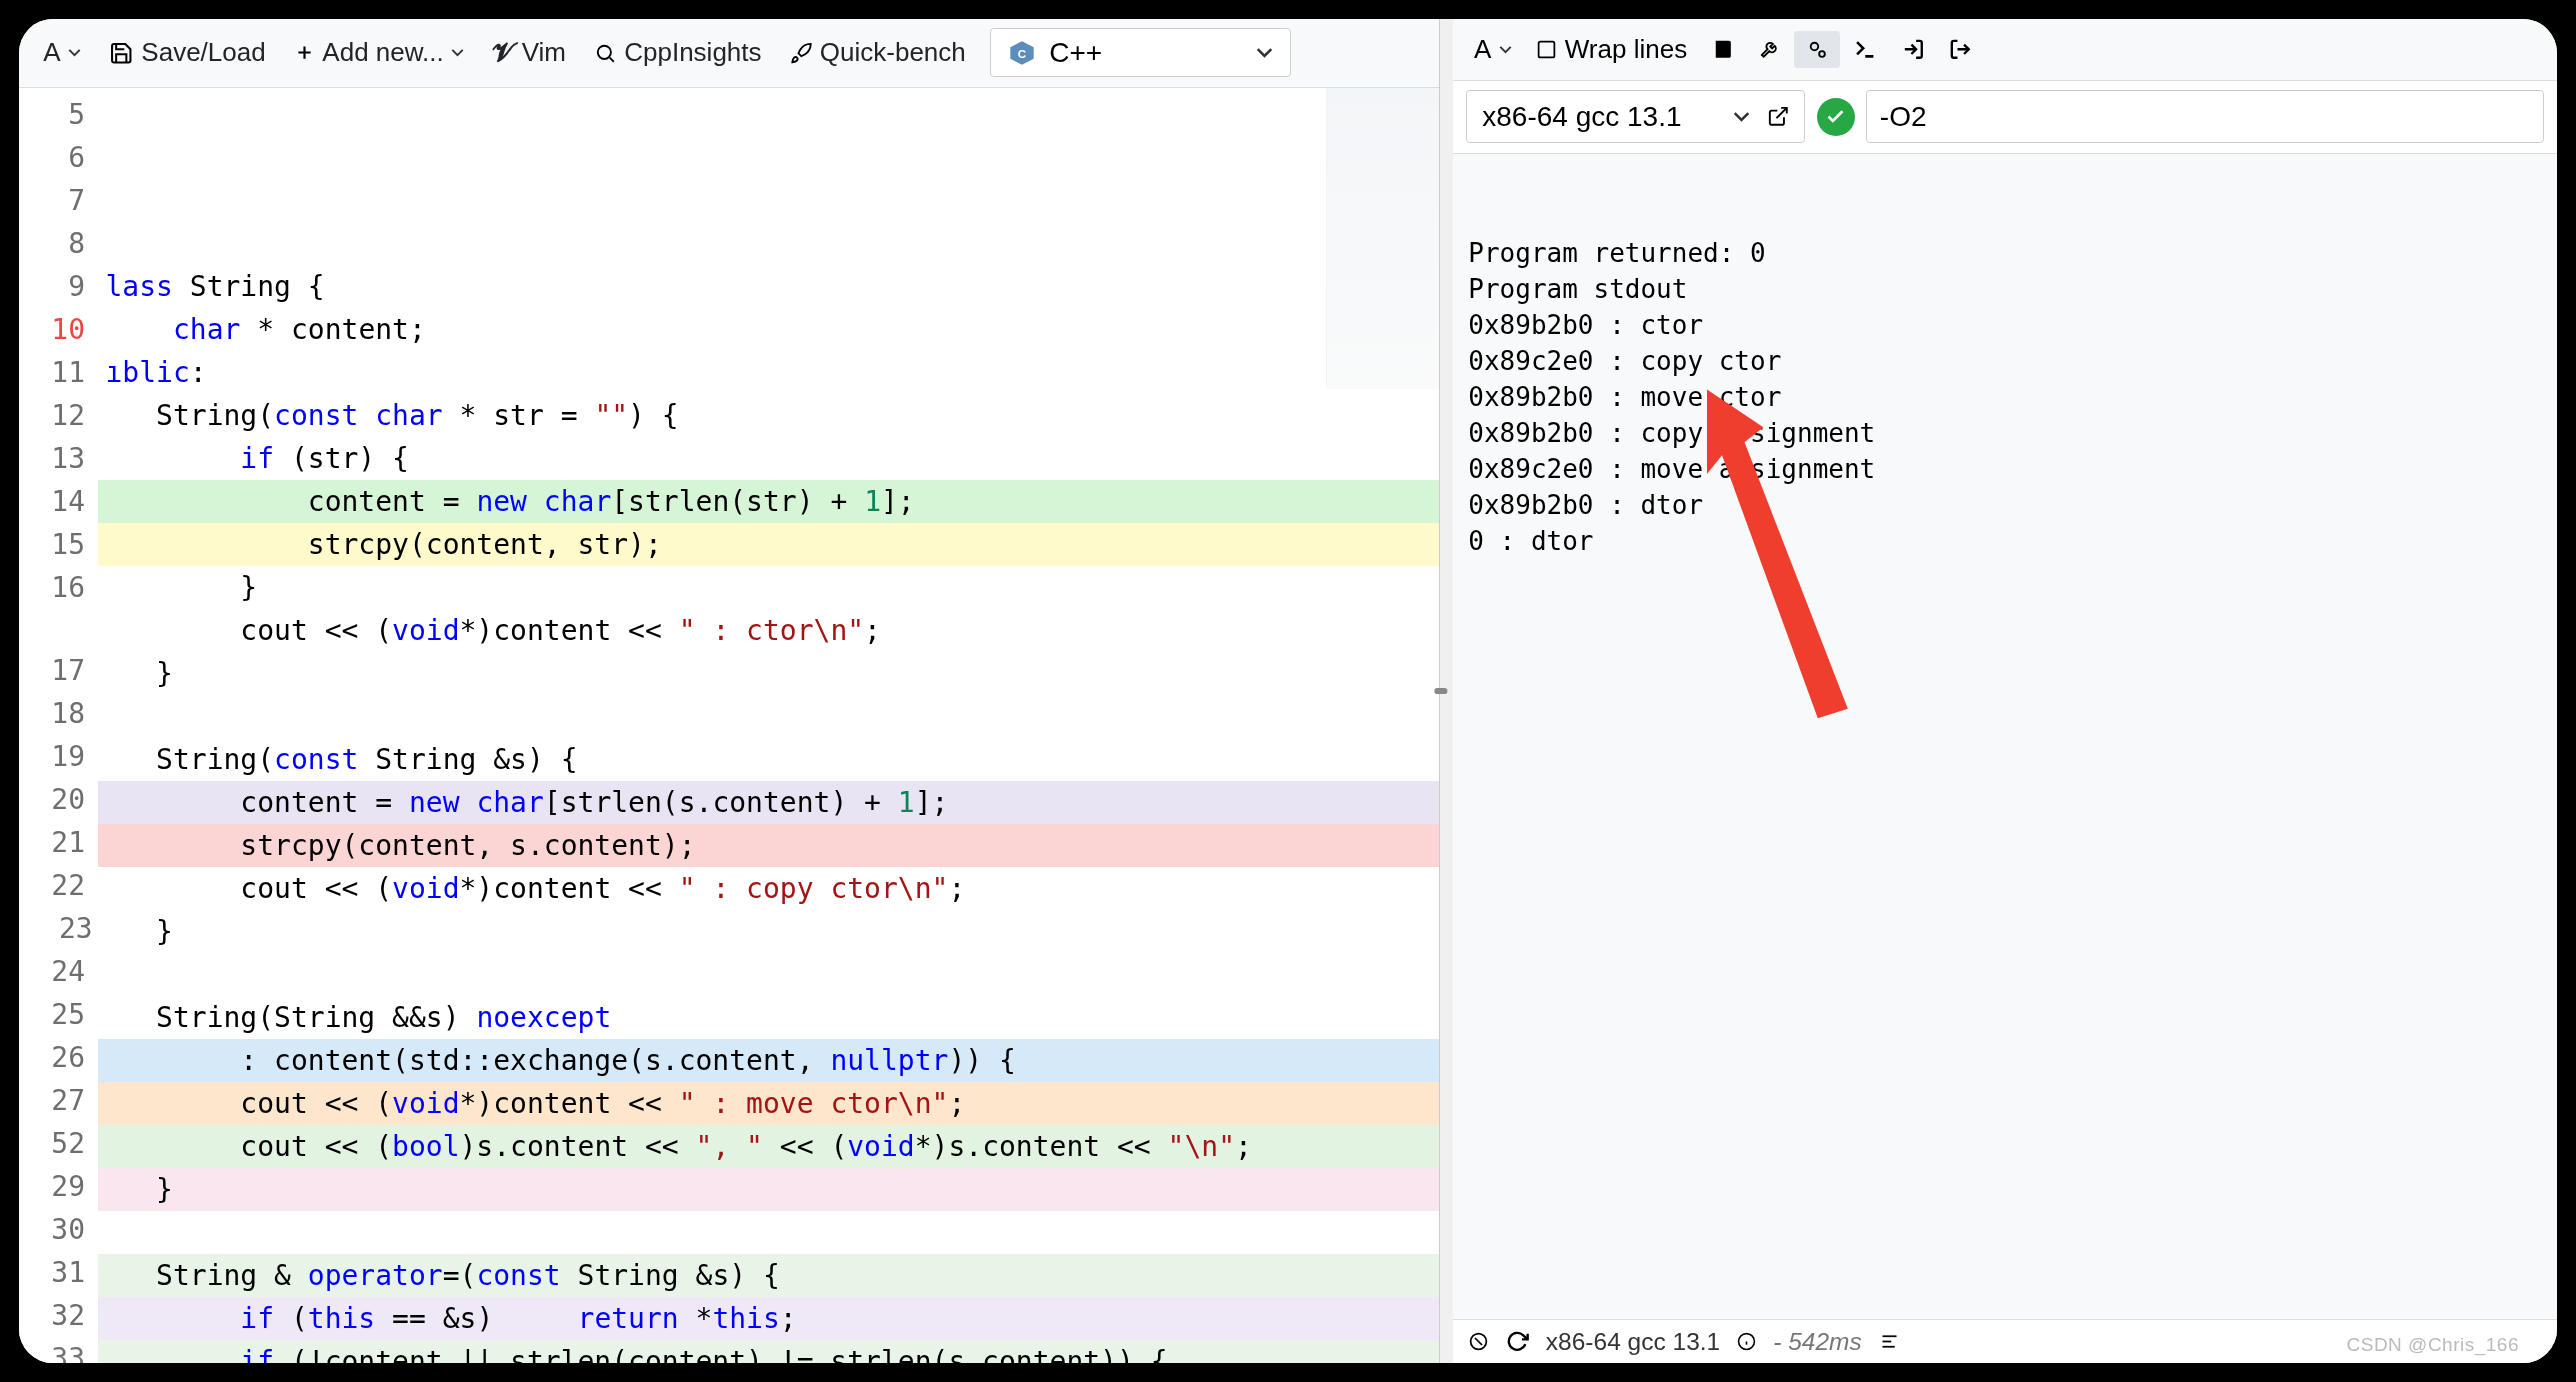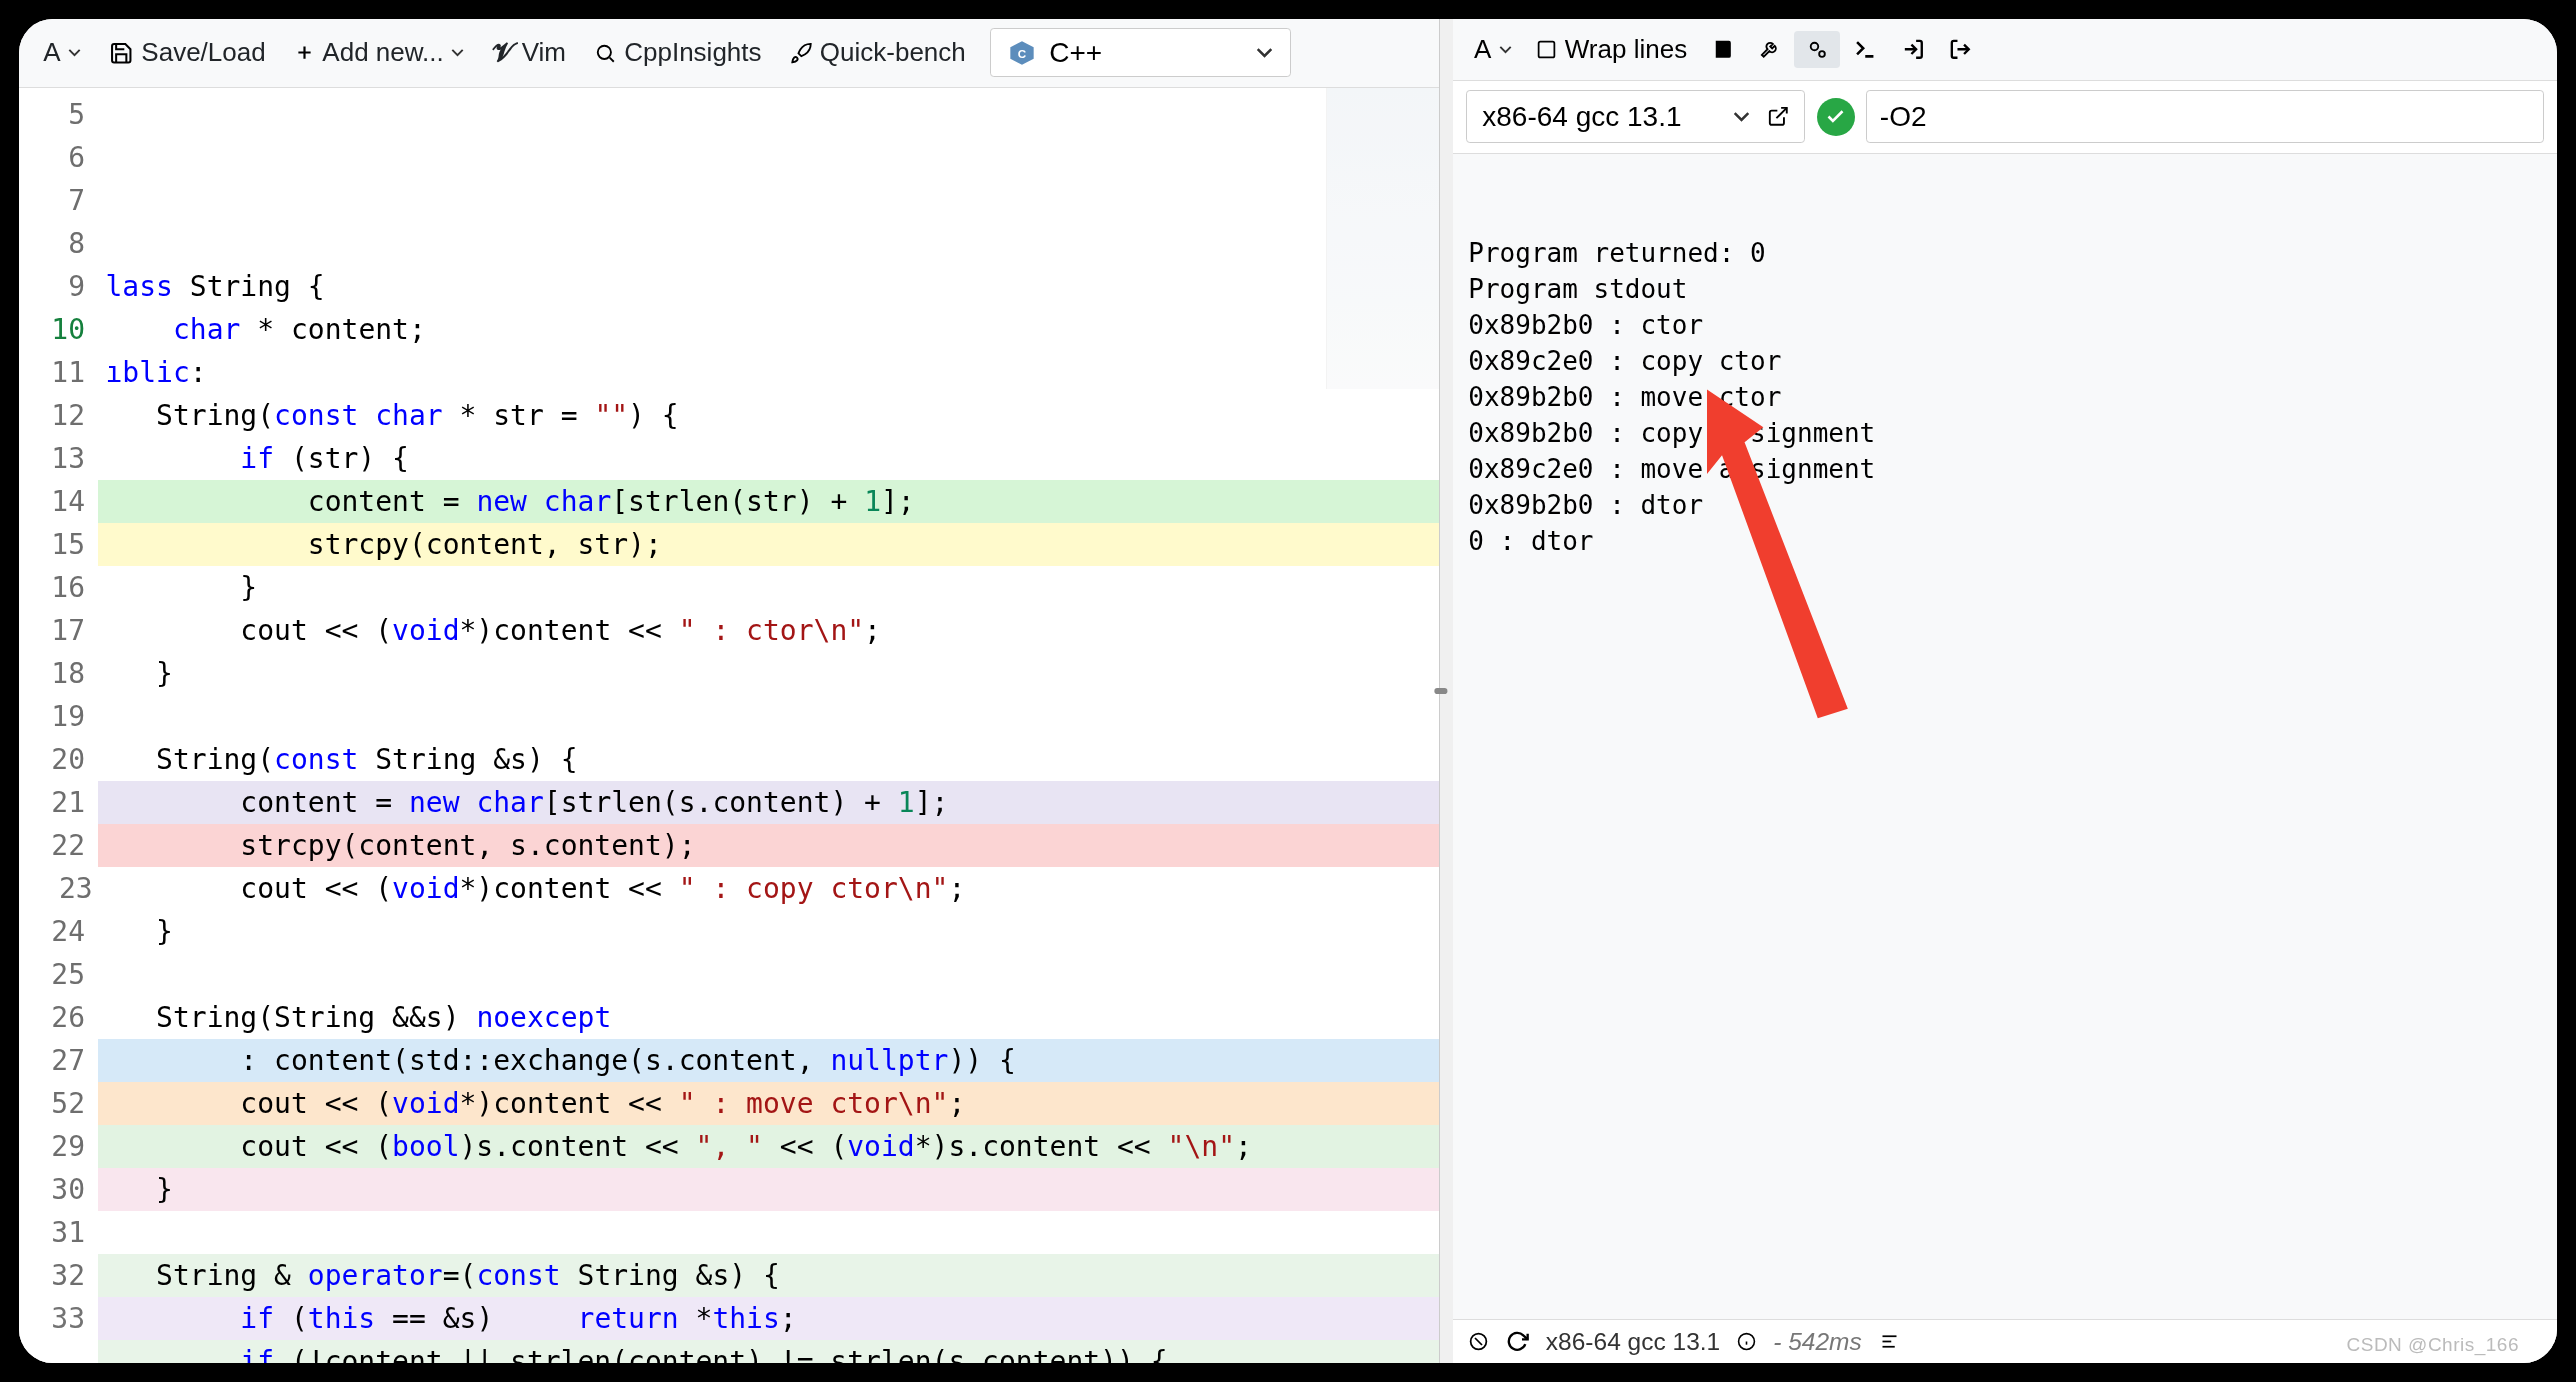--- a/index.html
+++ b/index.html
@@ -204,28 +204,28 @@
       </div>
     </div>
 
     <div class="editor-wrap">
       <div class="gutter" id="gutter">
           <div class="" style="color: rgb(110, 110, 110);">5</div>
           <div class="" style="color: rgb(110, 110, 110);">6</div>
           <div class="" style="color: rgb(110, 110, 110);">7</div>
           <div class="" style="color: rgb(110, 110, 110);">8</div>
           <div class="" style="color: rgb(110, 110, 110);">9</div>
-          <div class="" style="color: #15803d;">10</div>
+          <div class="" style="color: #ef4444;">10</div>
           <div class="" style="color: rgb(110, 110, 110);">11</div>
           <div class="" style="color: rgb(110, 110, 110);">12</div>
           <div class="" style="color: rgb(110, 110, 110);">13</div>
           <div class="" style="color: rgb(110, 110, 110);">14</div>
           <div class="" style="color: rgb(110, 110, 110);">15</div>
           <div class="" style="color: rgb(110, 110, 110);">16</div>
-          <div class="" style="color: rgb(110, 110, 110);">17</div>
+          <div class="" style="color: rgb(110, 110, 110); margin-top: 40px;">17</div>
           <div class="" style="color: rgb(110, 110, 110);">18</div>
           <div class="" style="color: rgb(110, 110, 110);">19</div>
           <div class="" style="color: rgb(110, 110, 110);">20</div>
           <div class="" style="color: rgb(110, 110, 110);">21</div>
           <div class="" style="color: rgb(110, 110, 110);">22</div>
           <div class="" style="color: rgb(110, 110, 110); margin-left: 40px;">23</div>
           <div class="" style="color: rgb(110, 110, 110);">24</div>
           <div class="" style="color: rgb(110, 110, 110);">25</div>
           <div class="" style="color: rgb(110, 110, 110);">26</div>
           <div class="" style="color: rgb(110, 110, 110);">27</div>

